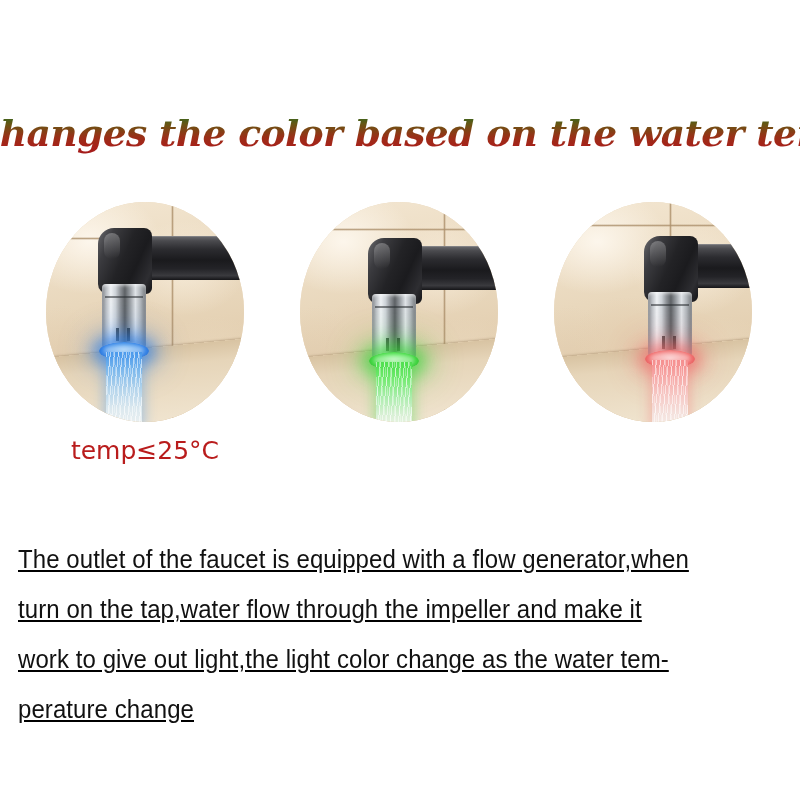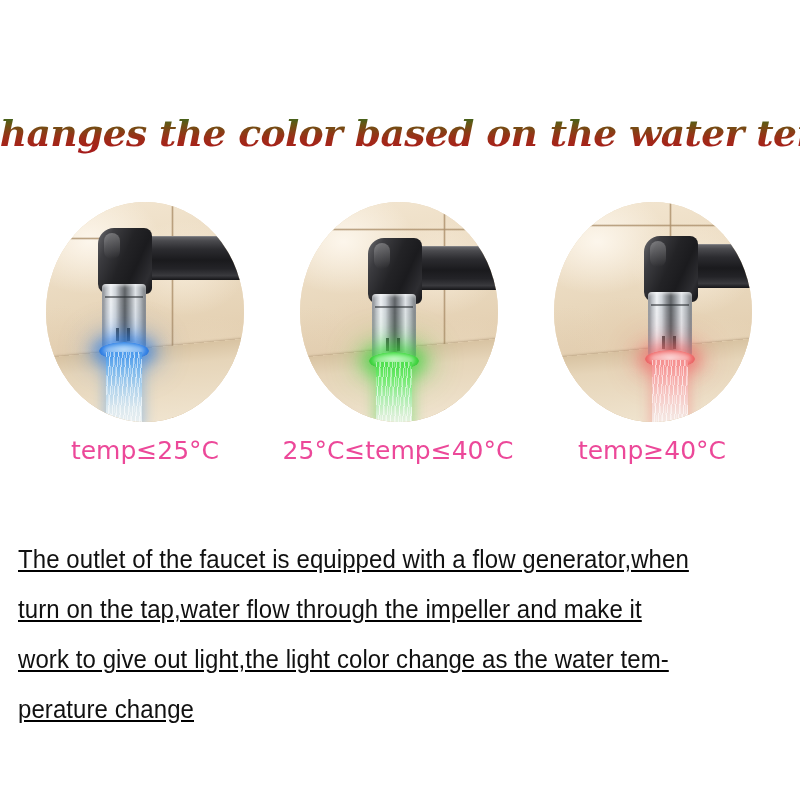--- a/index.html
+++ b/index.html
@@ -218,21 +218,21 @@
     height: 40px;
   }
   .caption {
     position: absolute;
     top: 0;
     width: 270px;
     text-align: center;
     font-family: "DejaVu Sans", "Liberation Sans", sans-serif;
     font-size: 25px;
     line-height: 34px;
-    color: #ec4899;
+    color: #b91c1c;
     white-space: nowrap;
   }
   .caption.p1 { left: 10px; }
   .caption.p2 { left: 263px; }
   .caption.p3 { left: 517px; }
 
   
   .body-copy {
     position: absolute;
     left: 18px;
@@ -359,22 +359,20 @@
            box-shadow: 0 0 12px 3px rgba(240,130,130,0.42);">
         <div class="stream-tex"></div>
       </div>
     </div>
   </div>
 
 </div>
 
 <div class="caption-row">
   <div class="caption p1">temp≤25°C</div>
-  <div class="caption p2">25°C≤temp≤40°C</div>
-  <div class="caption p3">temp≥40°C</div>
 </div>
 
 <div class="body-copy">
   <div class="body-line">The outlet of the faucet is equipped with a flow generator,when</div>
   <div class="body-line">turn on the tap,water flow through the impeller and make it</div>
   <div class="body-line">work to give out light,the light color change as the water tem-</div>
   <div class="body-line">perature change</div>
 </div>
 
 </body></html>

